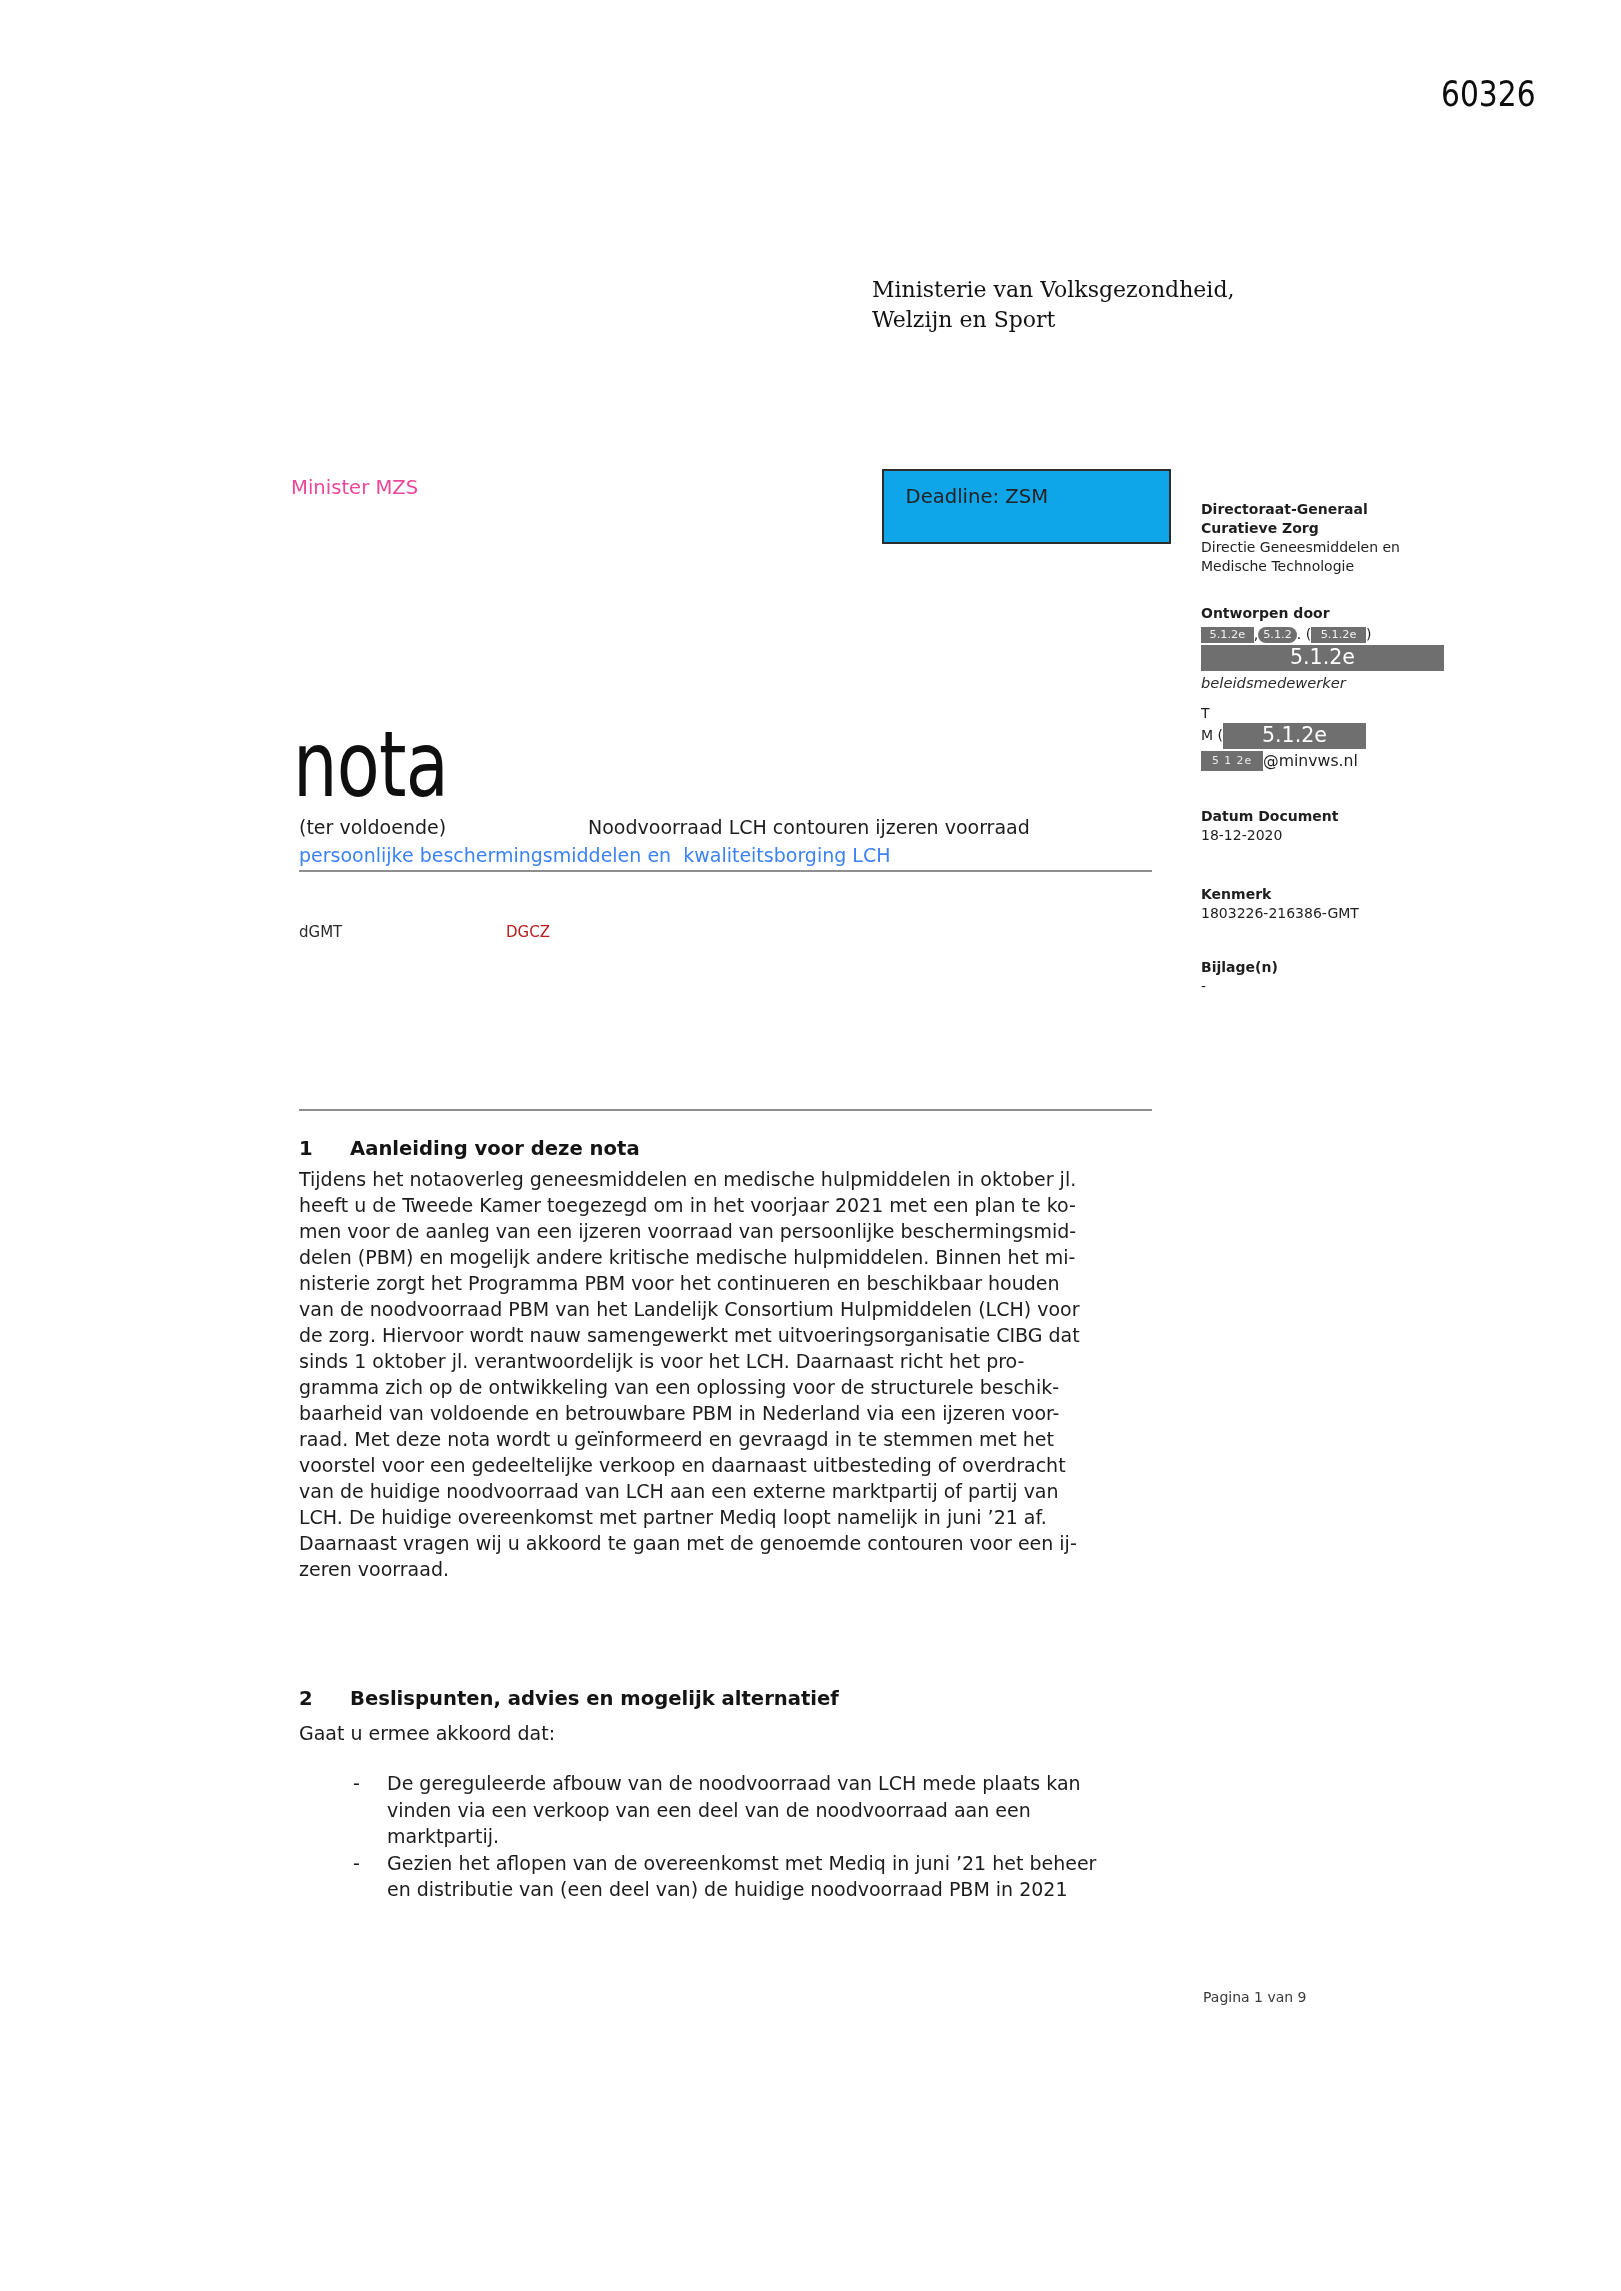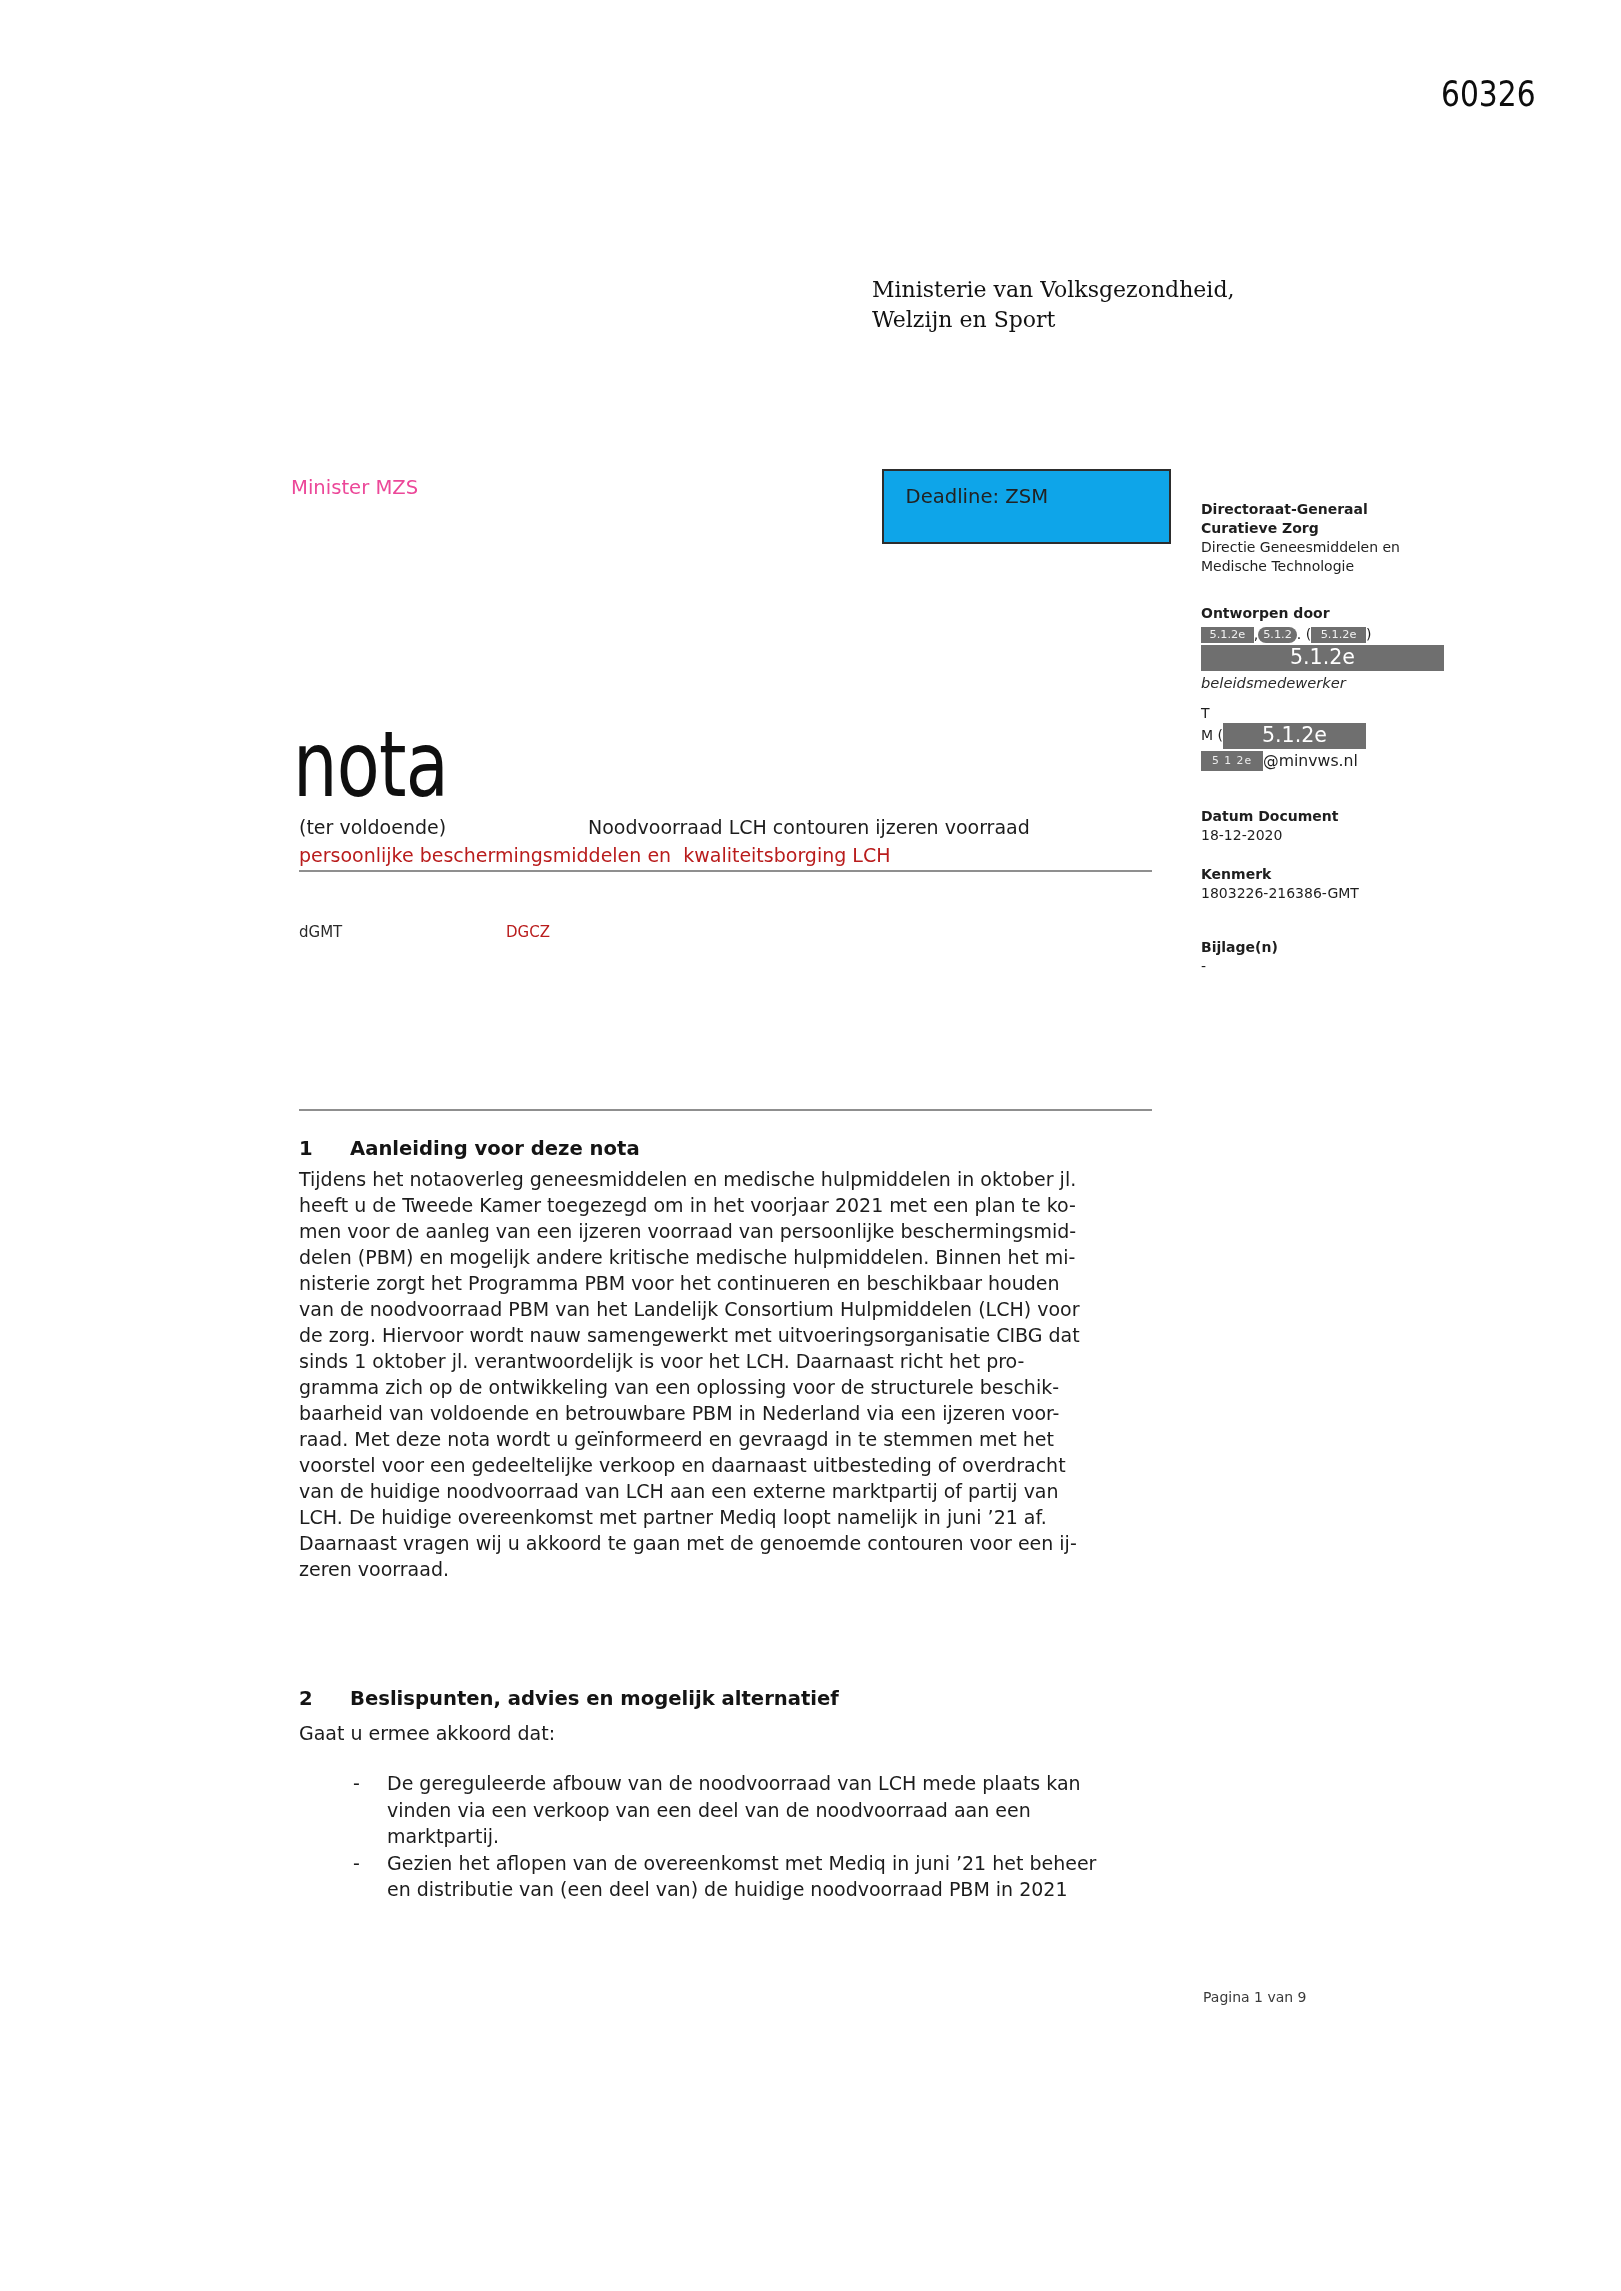--- a/index.html
+++ b/index.html
@@ -59,37 +59,37 @@
     background:#6f6f6f;color:#ffffff;font-size:20.6px;text-align:center;
     vertical-align:middle;
   }
   .sb-email{margin-top:2px;white-space:nowrap;font-size:15.7px;}
   .redact-email{
     display:inline-block;width:62px;height:19.6px;line-height:19.6px;
     background:#6f6f6f;color:#ededed;font-size:10.8px;text-align:center;
     vertical-align:middle;letter-spacing:1px;
   }
   .sb-datum-label{margin-top:36px;font-weight:bold;}
-  .sb-kenmerk-label{margin-top:20px;font-weight:bold;}
+  .sb-kenmerk-label{margin-top:40px;font-weight:bold;}
   .sb-bijlage-label{margin-top:35px;font-weight:bold;}
   
   .nota-title{
     position:absolute;left:293px;top:716px;
     font-size:90px;line-height:98px;font-weight:400;color:#0f0f0f;
     transform:scaleX(0.78);transform-origin:left top;
     letter-spacing:-1px;
   }
   .subject-line1{
     position:absolute;left:299px;top:816px;width:863px;
     font-size:19px;color:#1c1c1c;display:flex;
   }
   .subject-left{width:289px;flex:0 0 289px;}
   .subject-line2{
     position:absolute;left:299px;top:844px;width:863px;
-    font-size:19px;color:#b91c1c;white-space:pre-wrap;
+    font-size:19px;color:#3b82f6;white-space:pre-wrap;
   }
   .rule{position:absolute;left:299px;width:853px;height:2px;background:#8f8f8f;}
   .rule1{top:870px;}
   .rule2{top:1109px;}
   .org1{position:absolute;left:299px;top:923px;font-size:15px;color:#2a2a2a;}
   .org2{position:absolute;left:506px;top:923px;font-size:15px;color:#b91c1c;}
   
   .section-heading{
     position:absolute;left:299px;width:882px;
     font-size:19.6px;font-weight:bold;color:#141414;

